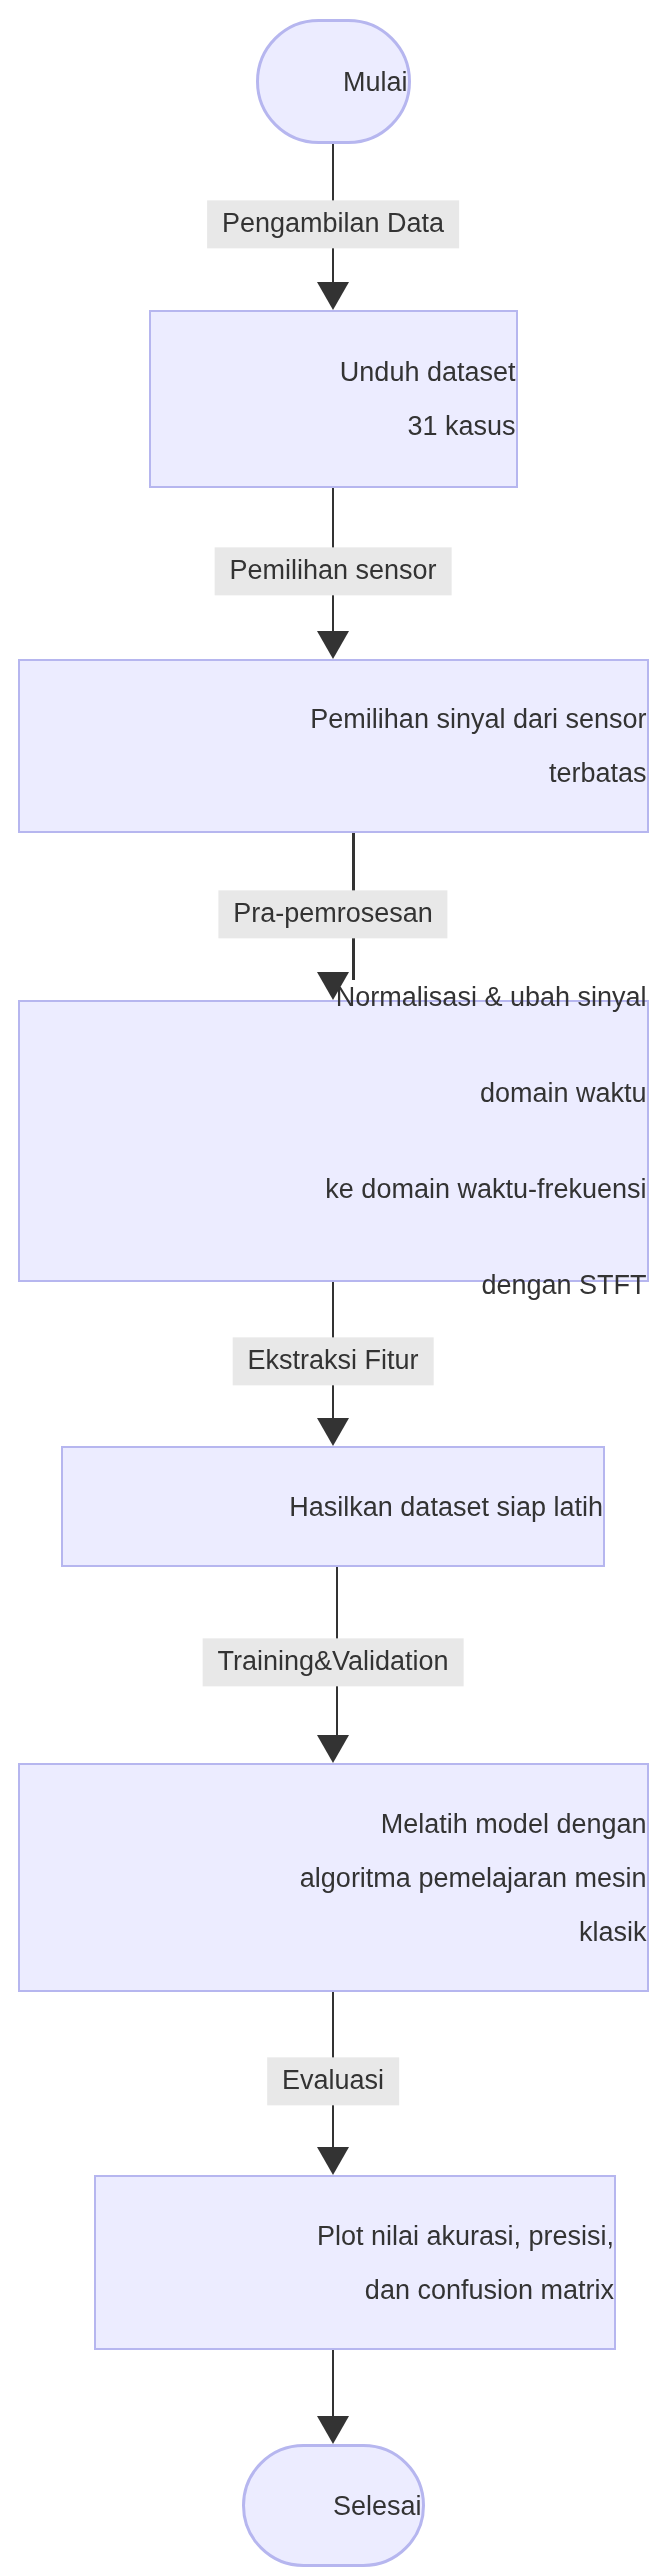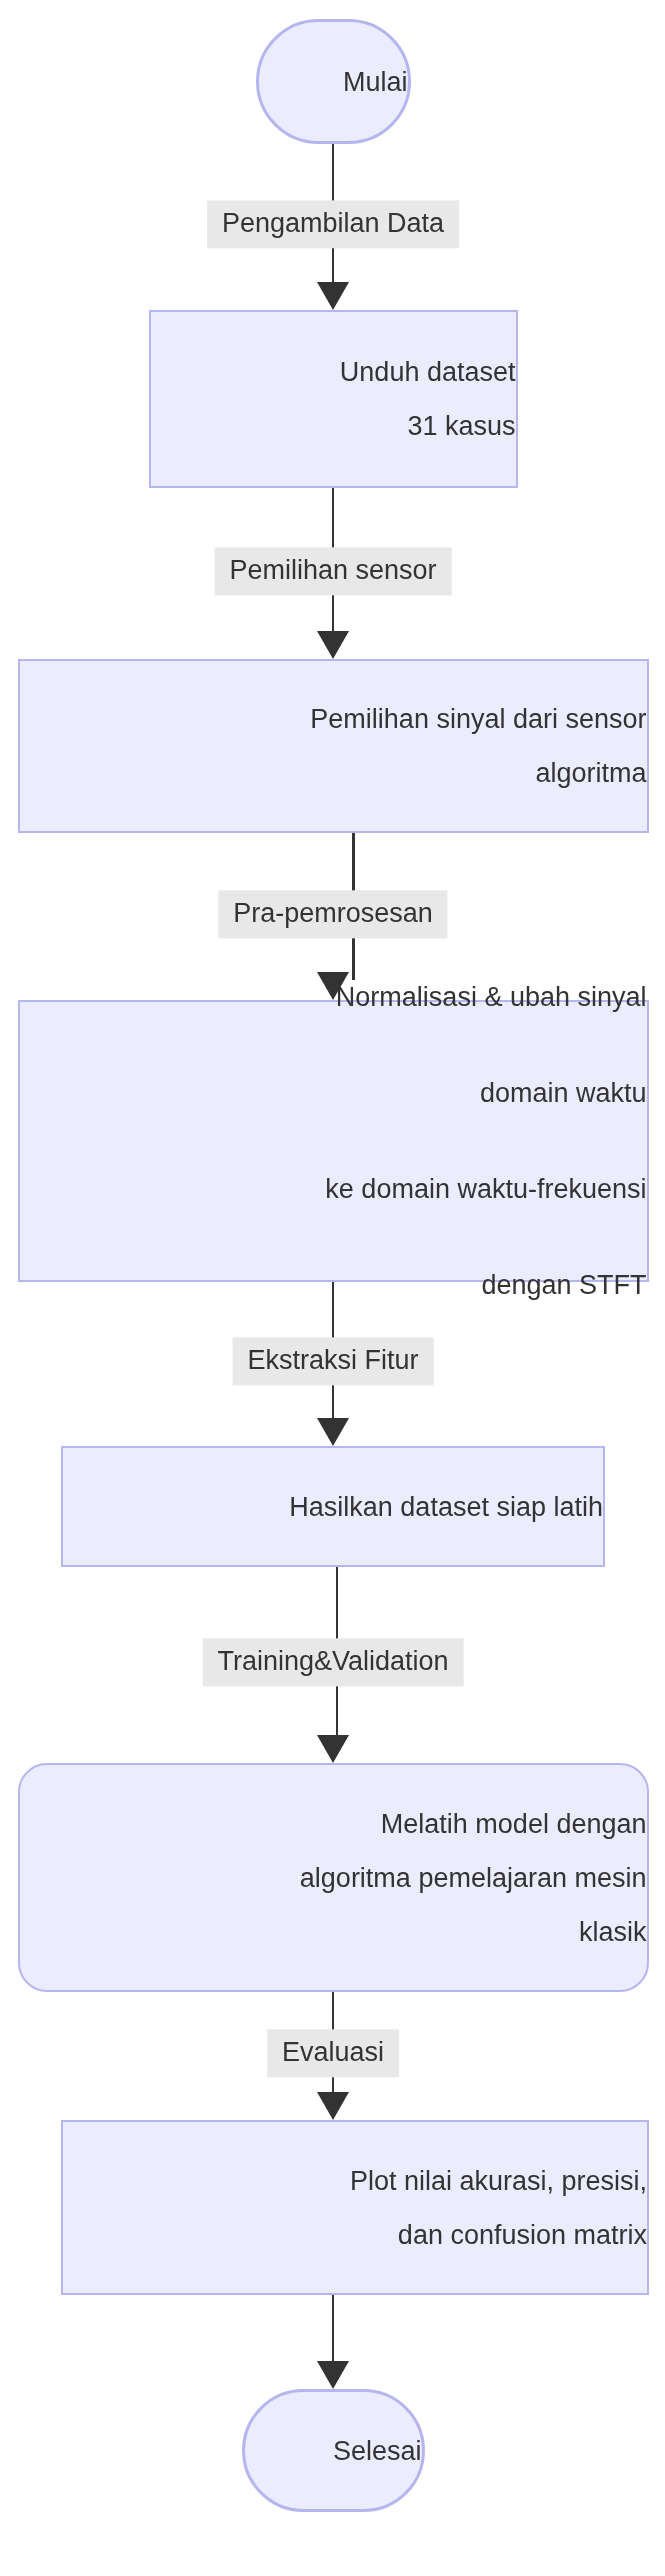--- a/index.html
+++ b/index.html
@@ -21,28 +21,28 @@
     font-size:27px;line-height:54px;text-align:center;
   }
   .stadium{border-radius:134px;border-width:3.4px;}
   .stadium.start{width:155px;height:125px;}
   .stadium.end{width:183px;height:123px;}
 
   .b1{width:369px;height:178px;}
   .b2{width:631px;height:174px;}
   .b3{width:631px;height:282px;gap:42px;}
   .b4{width:544px;height:121px;}
-  .b5{width:631px;height:229px;border-radius:29px;}
-  .b6{width:588px;height:175px;margin-left:44px;}
+  .b5{width:631px;height:229px;}
+  .b6{width:522px;height:175px;margin-left:44px;}
   .tline{height:54px;line-height:54px;white-space:nowrap;}
 
   
   .connector{position:relative;width:100%;display:flex;justify-content:center;}
   .c1{height:166px;}.c2{height:171px;}.c3{height:167px;padding-left:41px;}
-  .c4{height:164px;}.c5{height:196px;padding-left:8px;}.c6{height:128px;}.c7{height:94px;}
+  .c4{height:164px;}.c5{height:196px;padding-left:8px;}.c6{height:183px;}.c7{height:94px;}
   .vline{width:2.7px;background:var(--edge-color,#333333);height:calc(100% - 20px);}
   .arrowhead{
     position:absolute;bottom:0;left:50%;transform:translateX(-50%);
     width:0;height:0;
     border-left:16px solid transparent;
     border-right:16px solid transparent;
     border-top:28px solid var(--edge-color,#333333);
   }
   .edge-label{
     position:absolute;top:50%;left:50%;transform:translate(-50%,-55%);
@@ -71,21 +71,21 @@
   </div>
 
   <div class="connector c2">
     <div class="vline"></div>
     <div class="edge-label">Pemilihan sensor</div>
     <div class="arrowhead"></div>
   </div>
 
   <div class="node box b2">
     <div class="tline">Pemilihan sinyal dari sensor</div>
-    <div class="tline">algoritma</div>
+    <div class="tline">terbatas</div>
   </div>
 
   <div class="connector c3">
     <div class="vline"></div>
     <div class="edge-label">Pra-pemrosesan</div>
     <div class="arrowhead"></div>
   </div>
 
   <div class="node box b3">
     <div class="tline">Normalisasi &amp; ubah sinyal</div>

